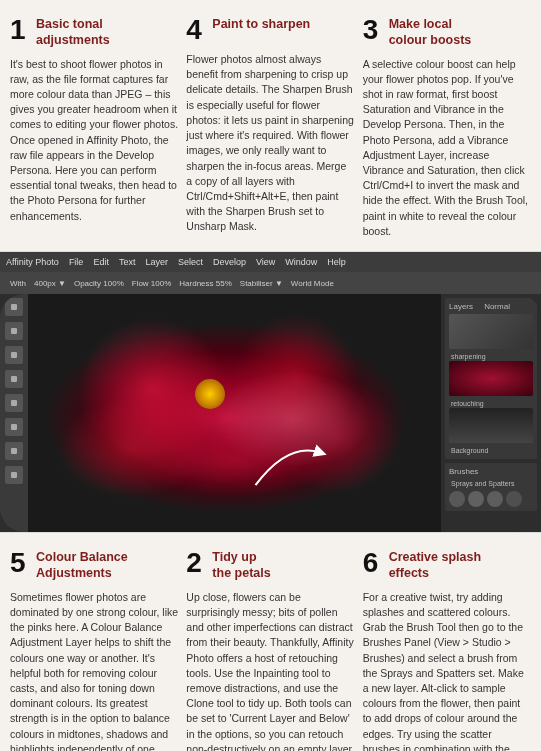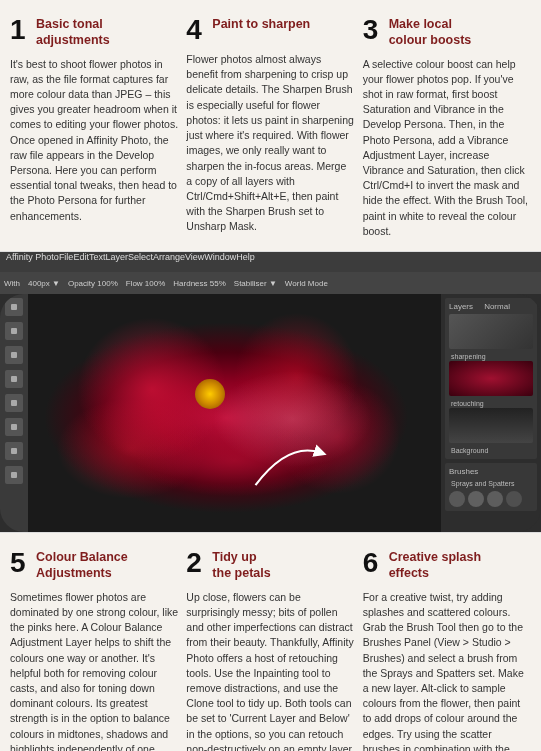--- a/index.html
+++ b/index.html
@@ -66,34 +66,36 @@
       width: 100%;
       height: 100%;
       background: #2d2d2d;
       display: flex;
       flex-direction: column;
     }
     .app-menubar {
       background: #3c3c3c;
       height: 20px;
       display: flex;
+      align-items: center;
       padding: 0 6px;
+      gap: 10px;
       flex-shrink: 0;
     }
     .menu-item {
       font-size: 9px;
       color: #ddd;
       white-space: nowrap;
     }
     .app-toolbar {
       background: #444;
       height: 22px;
       display: flex;
       align-items: center;
-      padding: 0 4px;
+      padding: 0 10px;
       gap: 8px;
       flex-shrink: 0;
     }
     .toolbar-item {
       font-size: 8px;
       color: #ccc;
       white-space: nowrap;
     }
     .app-body {
       display: flex;
@@ -260,21 +262,21 @@
 <div class="screenshot-section">
   <div class="app-window">
 
     <div class="app-menubar">
       <span class="menu-item">Affinity Photo</span>
       <span class="menu-item">File</span>
       <span class="menu-item">Edit</span>
       <span class="menu-item">Text</span>
       <span class="menu-item">Layer</span>
       <span class="menu-item">Select</span>
-      <span class="menu-item">Arrange</span>
+      <span class="menu-item">Develop</span>
       <span class="menu-item">View</span>
       <span class="menu-item">Window</span>
       <span class="menu-item">Help</span>
     </div>
 
     <div class="app-toolbar">
       <span class="toolbar-item">With</span>
       <span class="toolbar-item">400px ▼</span>
       <span class="toolbar-item">Opacity 100%</span>
       <span class="toolbar-item">Flow 100%</span>

